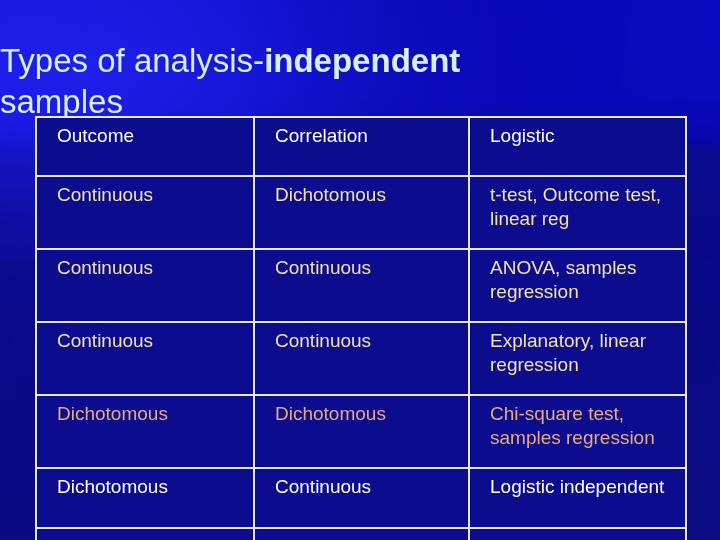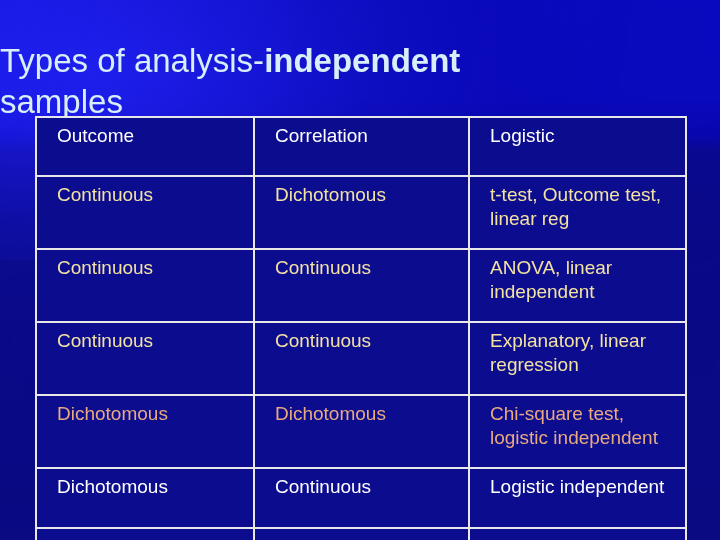--- a/index.html
+++ b/index.html
@@ -132,33 +132,33 @@
 
       <tr class="c-yellow h65">
         <td>Continuous</td>
         <td>Dichotomous</td>
         <td>t-test, Outcome test, linear reg</td>
       </tr>
 
       <tr class="c-yellow h65">
         <td>Continuous</td>
         <td>Continuous</td>
-        <td>ANOVA, linear independent</td>
+        <td>ANOVA, samples regression</td>
       </tr>
 
       <tr class="c-yellow h65">
         <td>Continuous</td>
         <td>Continuous</td>
         <td>Explanatory, linear regression</td>
       </tr>
 
       <tr class="c-salmon h65">
         <td>Dichotomous</td>
         <td>Dichotomous</td>
-        <td>Chi-square test, logistic independent</td>
+        <td>Chi-square test, samples regression</td>
       </tr>
 
       <tr class="c-white h52">
         <td>Dichotomous</td>
         <td>Continuous</td>
         <td>Logistic independent</td>
       </tr>
 
       <tr class="c-white h52">
         <td>Time to event</td>

